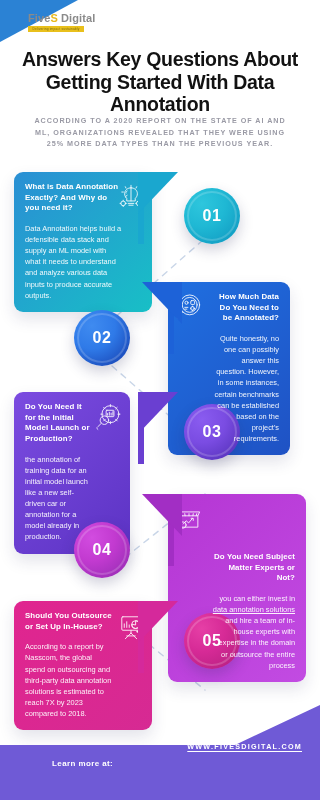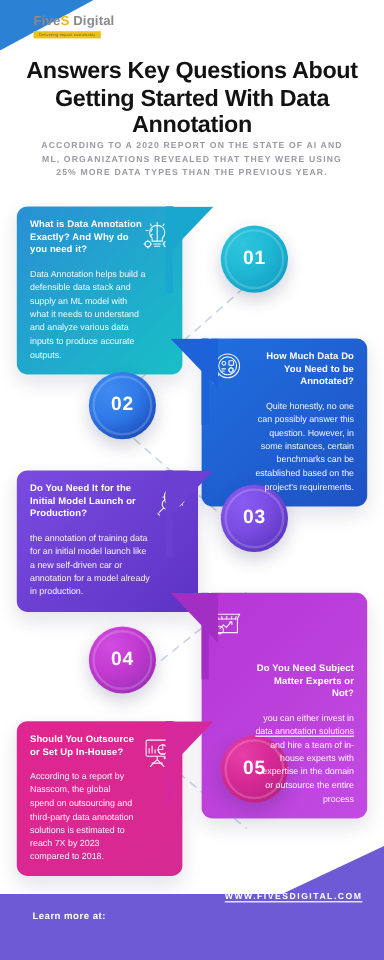--- a/index.html
+++ b/index.html
@@ -73,28 +73,28 @@
   }
 
   
   #card1{ left:14px; top:172px; width:138px; }
   #card1 .inner{ padding-right:29px; }
   #tail1{ left:138px; top:172px; width:40px; height:42px;
           background:#1aa7cf; clip-path:polygon(0 0, 40px 0, 0 42px); }
   #tail1b{ left:138px; top:172px; width:6px; height:72px; background:#1aa7cf; }
 
   
-  #card2{ left:168px; top:282px; width:138px; }
+  #card2{ left:168px; top:282px; width:122px; }
   #card2 .inner{ padding-left:42px; text-align:right; }
   #tail2{ left:142px; top:282px; width:40px; height:42px;
           background:#1d62d8; clip-path:polygon(40px 0, 40px 42px, 0 0); }
   #tail2b{ left:168px; top:282px; width:6px; height:72px; background:#1d62d8; }
 
   
-  #card3{ left:14px; top:392px; width:151px; }
+  #card3{ left:14px; top:392px; width:116px; }
   #card3 .inner{ padding-right:40px; }
   #tail3{ left:138px; top:392px; width:40px; height:42px;
           background:#6a3fd1; clip-path:polygon(0 0, 40px 0, 0 42px); }
   #tail3b{ left:138px; top:392px; width:6px; height:72px; background:#6a3fd1; }
 
   
   #card4{ left:168px; top:494px; width:138px; }
   #card4 .inner{ padding-left:42px; text-align:right;margin-top:48px; }
   #tail4{ left:142px; top:494px; width:40px; height:42px;
           background:#a22ec4; clip-path:polygon(40px 0, 40px 42px, 0 0); }
@@ -107,21 +107,21 @@
           background:#d5299b; clip-path:polygon(0 0, 40px 0, 0 42px); }
   #tail5b{ left:138px; top:601px; width:6px; height:72px; background:#d5299b; }
 
   
   .footer{
     position:absolute; left:0; bottom:0; width:320px; height:95px;
     background:#6f5ad6;
     clip-path:polygon(0 40px, 235px 40px, 320px 0px, 320px 95px, 0 95px);
   }
   .f-left{
-    position:absolute; left:27px; bottom:32px; color:#ffffff;
+    position:absolute; left:52px; bottom:32px; color:#ffffff;
     font-size:8px; font-weight:700; letter-spacing:.4px;
   }
   .f-right{
     position:absolute; right:18px; bottom:49px; color:#ffffff;
     font-size:7.2px; font-weight:700; letter-spacing:1.25px;
     text-decoration:underline; text-underline-offset:2px;
   }
 </style>
 </head>
 <body>

